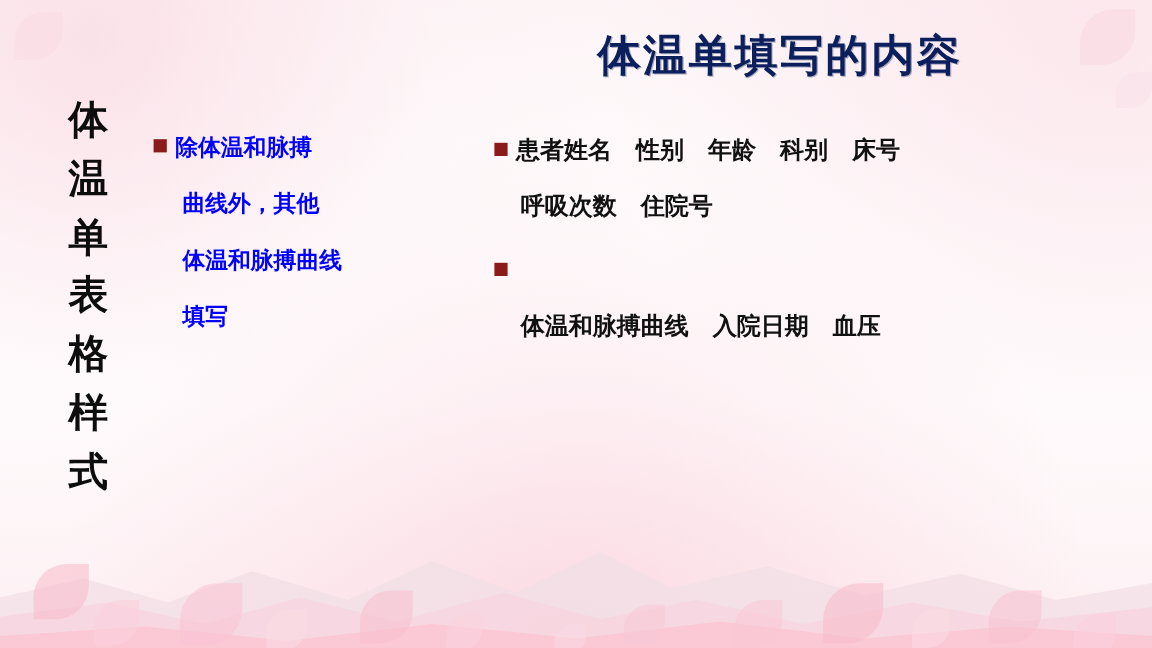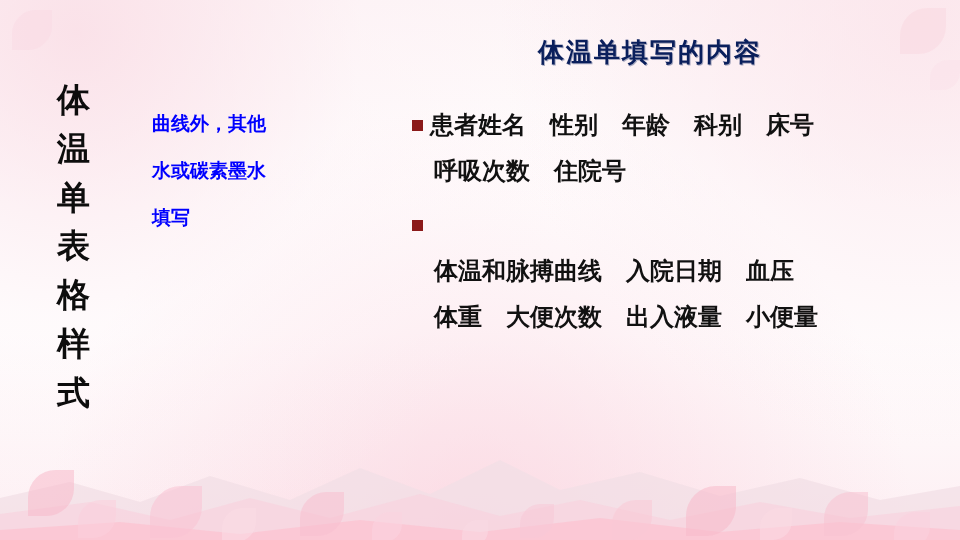--- a/index.html
+++ b/index.html
@@ -70,24 +70,23 @@
   
   .main-title {
     position: absolute;
     left: 400px;
     top: 22px;
     width: 500px;
     text-align: center;
     color: #0a1f5c;
     font-family: "DejaVu Sans", sans-serif;
     font-weight: bold;
-    font-size: 26px;
+    font-size: 36px;
     letter-spacing: 2px;
     text-shadow: 1px 1px 0 rgba(10,31,92,0.35);
-    margin-top: 13px;
   }
 
   
   .marker {
     display: inline-block;
     width: 11px;
     height: 11px;
     background: #8b1a1a;
     margin-right: 7px;
     vertical-align: 2px;
@@ -112,21 +111,21 @@
   }
 
   .col-right {
     position: absolute;
     left: 412px;
     top: 102px;
     width: 520px;
     color: #111111;
     font-family: "DejaVu Sans", sans-serif;
     font-weight: bold;
-    font-size: 24px;
+    font-size: 20px;
     line-height: 46px;
   }
   .col-right .block {
     margin-bottom: 8px;
   }
   .col-right .line {
     white-space: nowrap;
   }
   .col-right .indent {
     padding-left: 22px;
@@ -170,34 +169,36 @@
     <span>单</span>
     <span>表</span>
     <span>格</span>
     <span>样</span>
     <span>式</span>
   </div>
 
   <div class="main-title">体温单填写的内容</div>
 
   <div class="col-left">
+    <div class="line">
+      <span class="marker"></span><span>除体温和脉搏</span>
+    </div>
     <div class="line indent">曲线外，其他</div>
-    <div class="line indent">水或碳素墨水</div>
+    <div class="line indent">体温和脉搏曲线</div>
     <div class="line indent">填写</div>
   </div>
 
   <div class="col-right">
     <div class="block">
       <div class="line">
         <span class="marker"></span><span>患者姓名　性别　年龄　科别　床号</span>
       </div>
       <div class="line indent">呼吸次数　住院号</div>
     </div>
     <div class="block">
       <div class="line">
         <span class="marker"></span>
       </div>
       <div class="line indent">体温和脉搏曲线　入院日期　血压</div>
-      <div class="line indent">体重　大便次数　出入液量　小便量</div>
     </div>
   </div>
 
 </div>
 
 </body></html>

